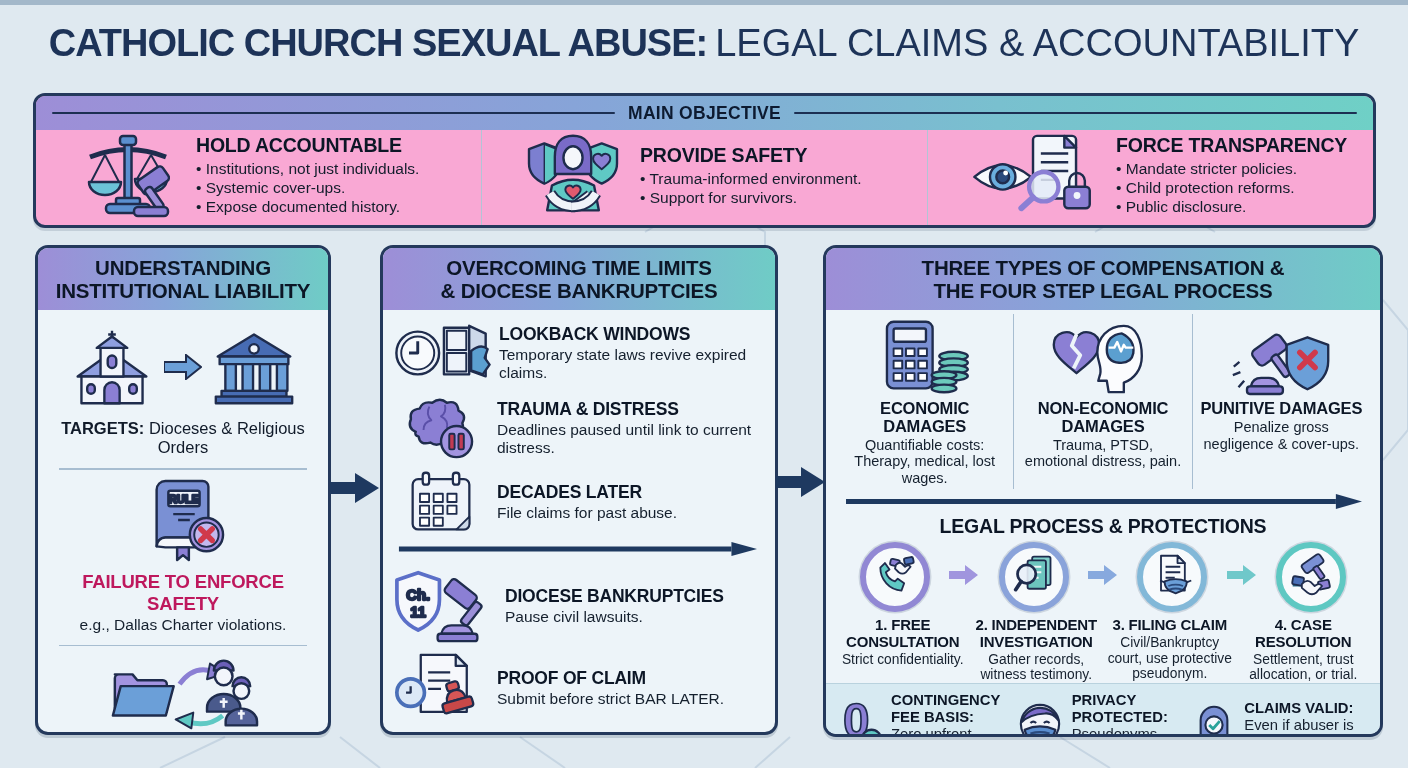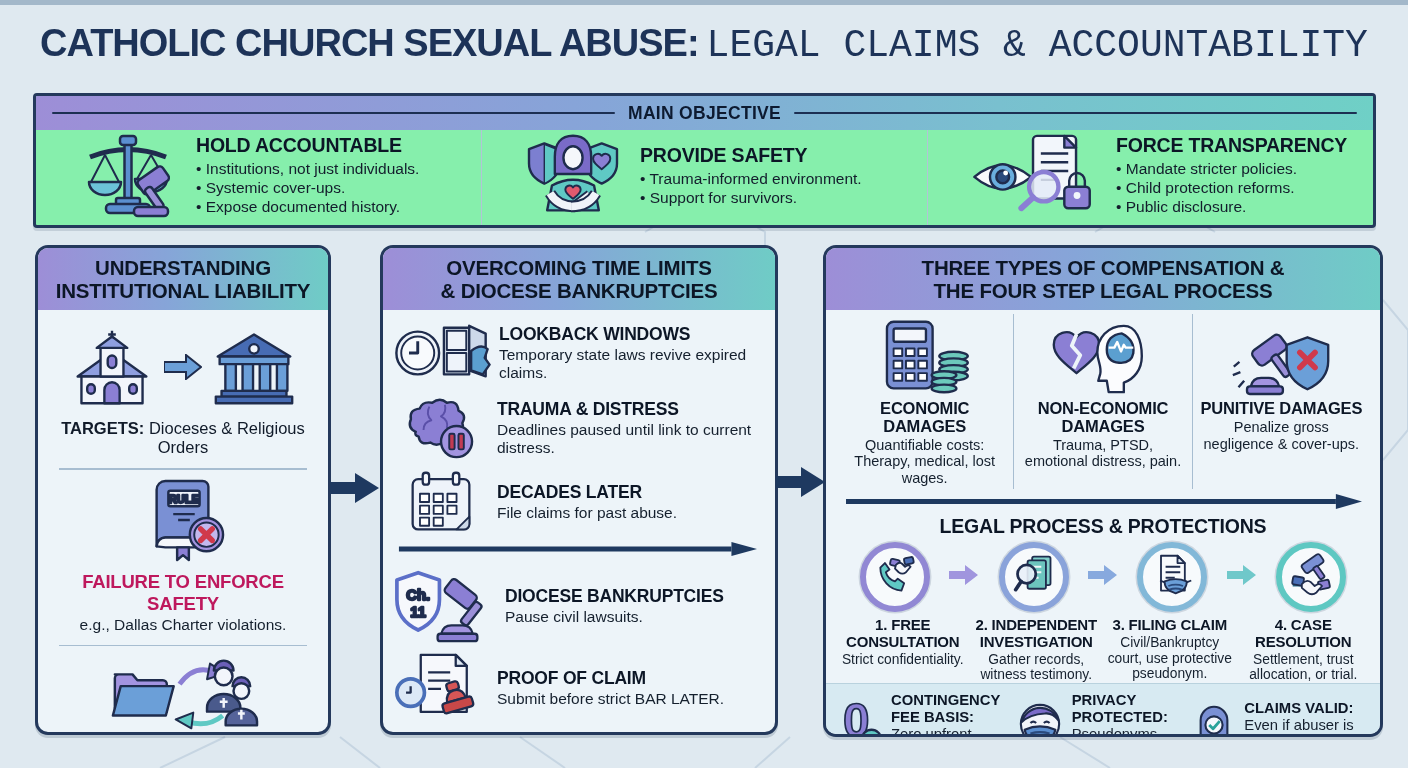--- a/index.html
+++ b/index.html
@@ -11,26 +11,26 @@
     color:#15202e;
   }
   svg text { font-family:"Liberation Sans", sans-serif; }
   #bg-pattern { position:absolute; inset:0; z-index:0; }
   #top-edge { position:absolute; top:0; left:0; width:100%; height:5px; background:#a3b8ca; z-index:1; }
 
   .title {
     position:absolute; top:22px; left:0; width:100%; text-align:center; z-index:2;
     font-size:38px; font-weight:bold; color:#1d3358; letter-spacing:-1px; white-space:nowrap;
   }
-  .t-light { font-weight:normal; margin-left:8px; letter-spacing:0;font-family:Liberation Mono, monospace; }
+  .t-light { font-weight:normal; margin-left:8px; letter-spacing:0; }
 
   
   #main-objective {
     position:absolute; left:33px; top:93px; width:1343px; height:135px; z-index:2;
-    background:#86efac; border:3px solid #24395c; border-radius:4px; overflow:hidden;
+    background:#f9a8d4; border:3px solid #24395c; border-radius:12px; overflow:hidden;
     box-shadow:0 3px 0 rgba(40,60,90,.15);
   }
   .mo-header {
     height:34px; display:flex; align-items:center; gap:13px; padding:0 16px;
     background:linear-gradient(90deg,#9d8ed7 0%,#86a5d8 42%,#79c0cf 72%,#6fd0c6 100%);
   }
   .mo-line { flex:1; height:2.5px; background:#1c2f52; border-radius:2px; }
   .mo-title { font-size:17.5px; font-weight:bold; color:#0d1a30; letter-spacing:.3px; }
   .mo-body { display:flex; height:95px; }
   .mo-col { flex:1; display:flex; align-items:center; gap:18px; padding:0 8px 4px 42px; }

